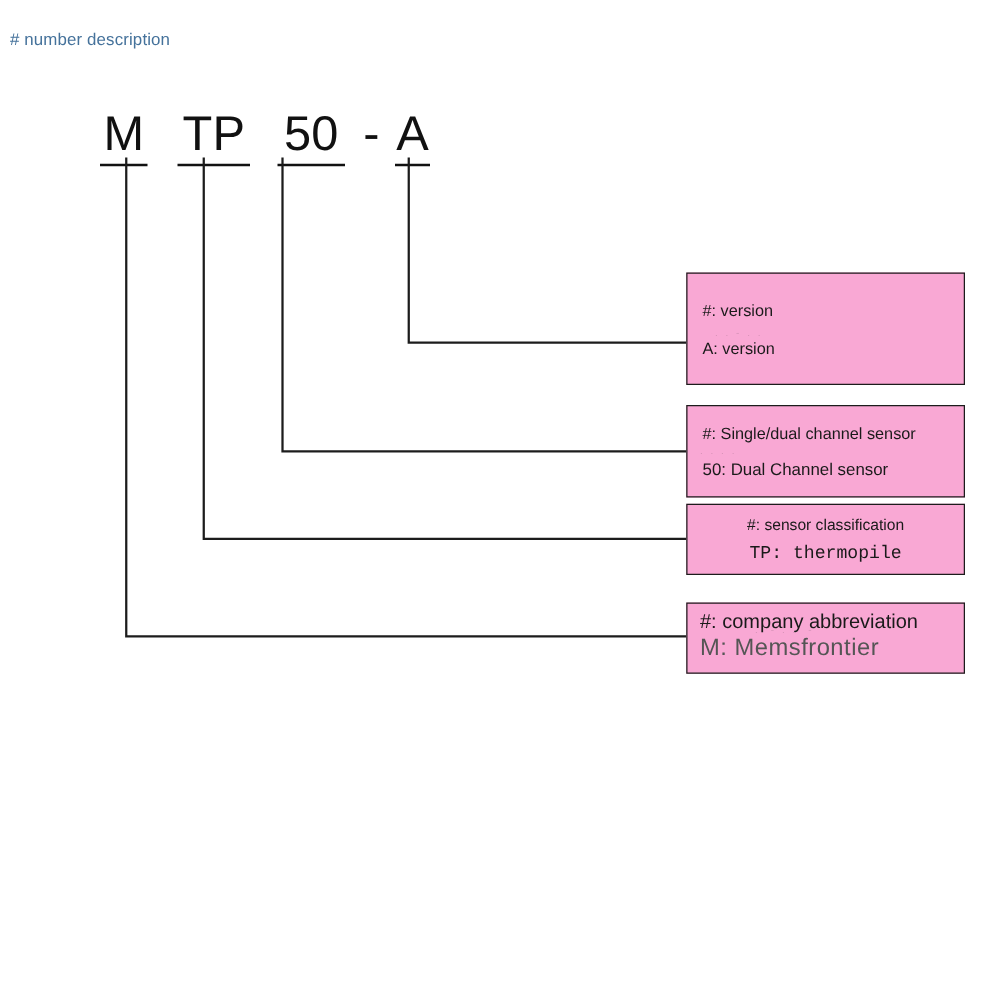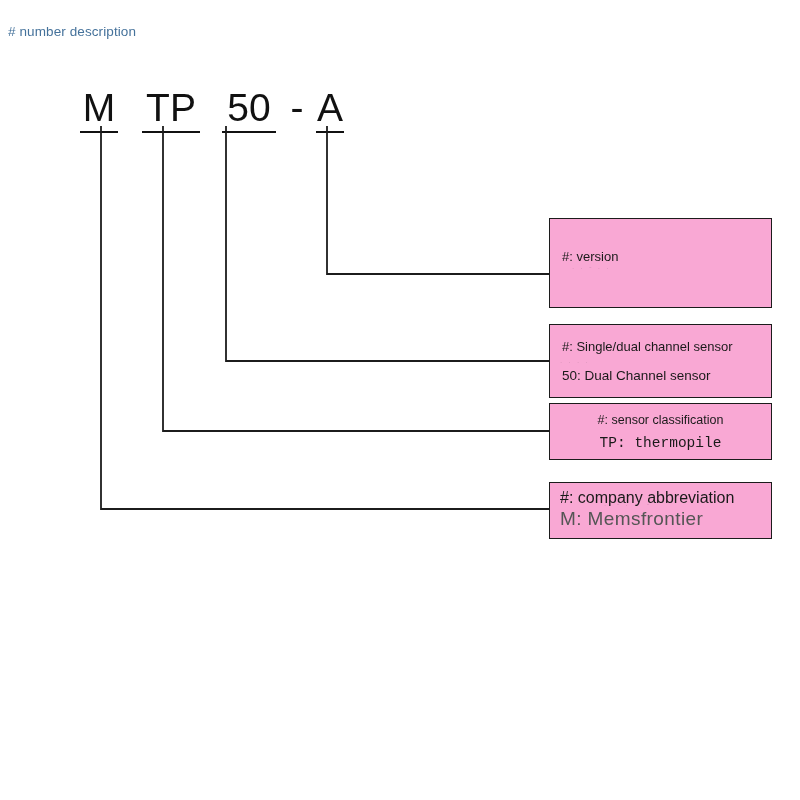--- a/index.html
+++ b/index.html
@@ -172,20 +172,21 @@
 
   <polyline points="226,126 226,361 549,361" fill="none" stroke="#1c1c1c" stroke-width="1.8"></polyline>
 
   <polyline points="163,126 163,431 549,431" fill="none" stroke="#1c1c1c" stroke-width="1.8"></polyline>
 
   <polyline points="101,126 101,509 549,509" fill="none" stroke="#1c1c1c" stroke-width="1.8"></polyline>
 </svg>
 
 <div class="desc-box" id="box-version">
   <div class="line-top">#: version</div>
+  <div class="line-bottom">A: version</div>
 </div>
 
 <div class="desc-box" id="box-channel">
   <div class="line-top">#: Single/dual channel sensor</div>
   <div class="line-bottom">50: Dual Channel sensor</div>
 </div>
 
 <div class="desc-box" id="box-classification">
   <div class="line-top">#: sensor classification</div>
   <div class="line-bottom">TP: thermopile</div>

